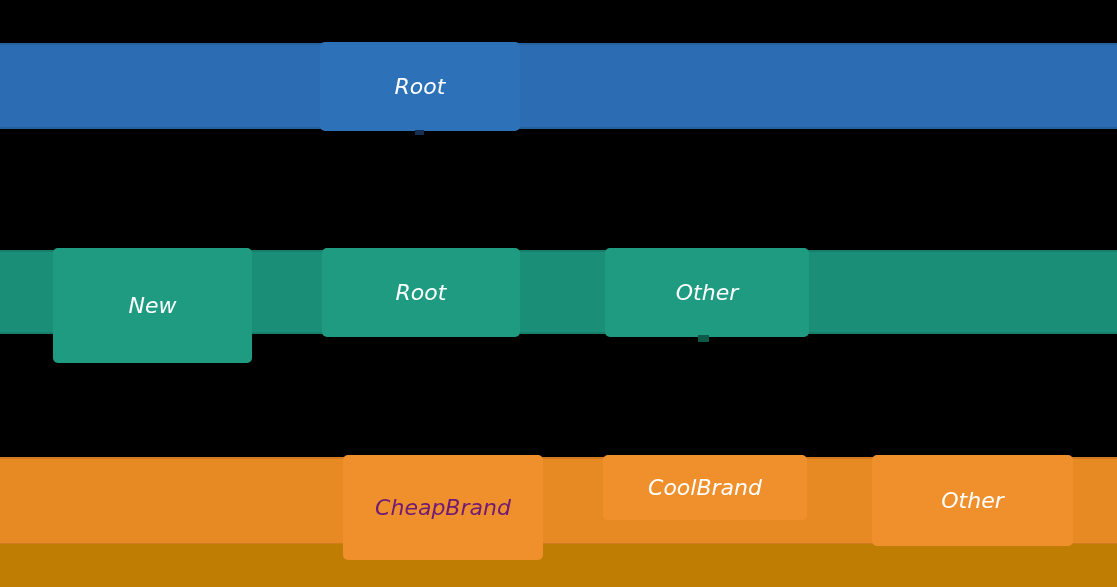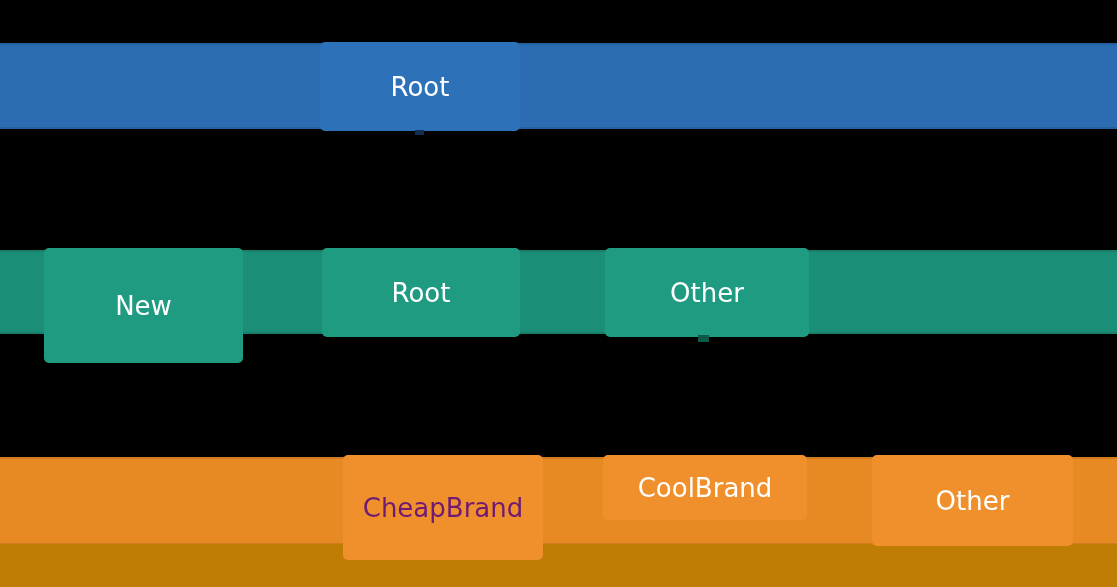--- a/index.html
+++ b/index.html
@@ -25,40 +25,41 @@
     z-index: 1;
   }
   .node {
     position: absolute;
     z-index: 2;
     border-radius: 5px;
     display: flex;
     align-items: center;
     justify-content: center;
     color: #ffffff;
-    font-size: 26px;
+    font-size: 22px;
     line-height: 1;
     white-space: nowrap;
     cursor: pointer;
+    font-style: italic;
   }
   .stub {
     position: absolute;
     z-index: 3;
   }
 </style>
 </head>
 <body>
 
 <div id="stage">
     <div class="band" style="left: 0px; top: 43px; width: 1117px; height: 86px; background: rgb(43, 108, 178);"></div>
     <div class="band" style="left: 0px; top: 250px; width: 1117px; height: 84px; background: rgb(26, 142, 119);"></div>
     <div class="band" style="left: 0px; top: 457px; width: 1117px; height: 88px; background: rgb(232, 138, 35);"></div>
     <div class="edge-band" style="left: 0px; top: 544px; width: 1117px; height: 43px; background: rgb(191, 125, 3);"></div>
     <div class="node" style="left: 320px; top: 42px; width: 200px; height: 89px; background: rgb(45, 113, 184); color: rgb(255, 255, 255);">Root</div>
     <div class="stub" style="left: 415px; top: 130px; width: 9px; height: 5px; background: rgb(20, 47, 82);"></div>
-    <div class="node" style="left: 44px; top: 248px; width: 199px; height: 115px; background: rgb(31, 155, 130); color: rgb(255, 255, 255);">New</div>
+    <div class="node" style="left: 53px; top: 248px; width: 199px; height: 115px; background: rgb(31, 155, 130); color: rgb(255, 255, 255);">New</div>
     <div class="node" style="left: 322px; top: 248px; width: 198px; height: 89px; background: rgb(31, 155, 130); color: rgb(255, 255, 255);">Root</div>
     <div class="node" style="left: 605px; top: 248px; width: 204px; height: 89px; background: rgb(31, 155, 130); color: rgb(255, 255, 255);">Other</div>
     <div class="stub" style="left: 698px; top: 335px; width: 11px; height: 7px; background: rgb(13, 89, 72);"></div>
     <div class="node" style="left: 343px; top: 455px; width: 200px; height: 105px; background: rgb(240, 144, 44); color: #701a75;">CheapBrand</div>
     <div class="node" style="left: 603px; top: 455px; width: 204px; height: 65px; background: rgb(240, 144, 44); color: rgb(255, 255, 255);">CoolBrand</div>
     <div class="node" style="left: 872px; top: 455px; width: 201px; height: 91px; background: rgb(240, 144, 44); color: rgb(255, 255, 255);">Other</div>
   </div>
 
 </body></html>

